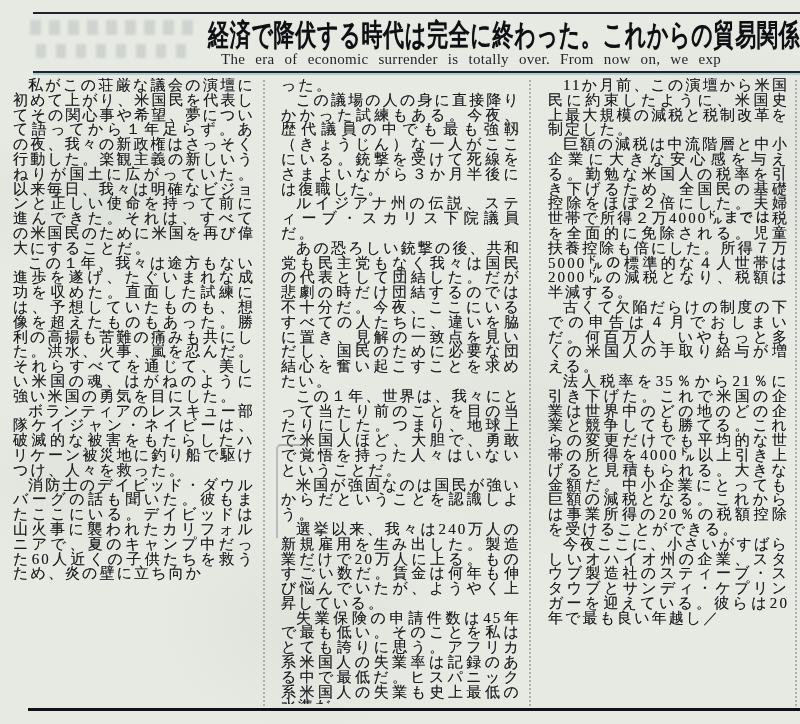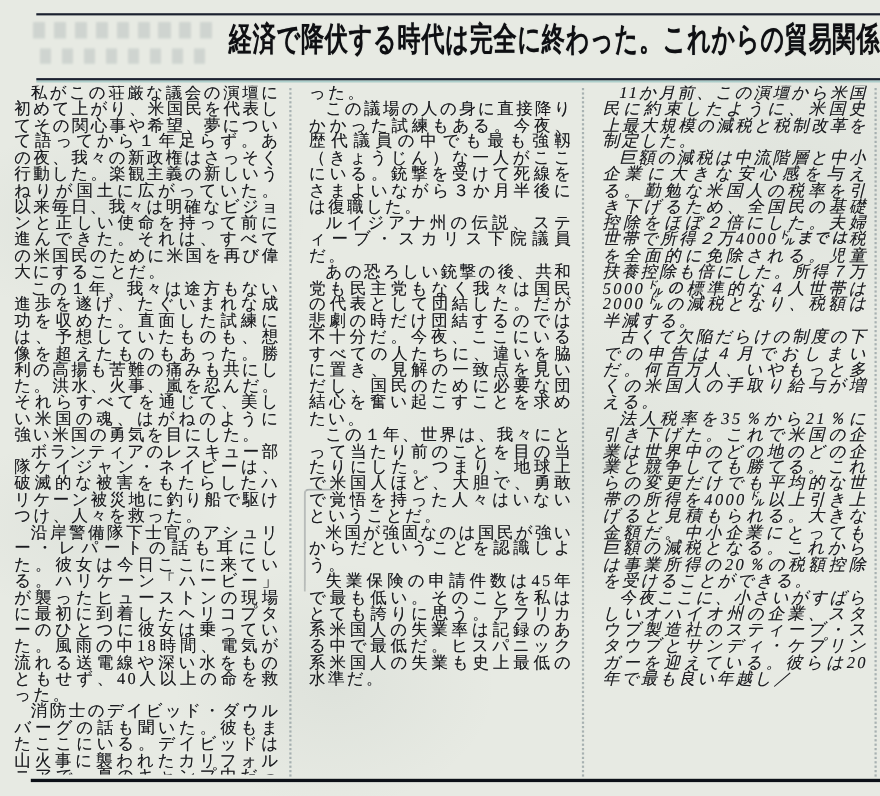--- a/index.html
+++ b/index.html
@@ -47,21 +47,21 @@
   }
   .col {
     position: absolute; top: 78px; height: 626px; overflow: hidden;
     font-size: 15px; line-height: 14.8px; letter-spacing: 2.1px;
     color: #1a1b1f;
     text-align: justify;
     text-shadow: 0 0 0.6px rgba(25,28,38,0.5);
   }
   .col-1 { left: 13px;  width: 242px; }
   .col-2 { left: 281px; width: 240px; }
-  .col-3 { left: 548px; width: 241px; font-style: italic; }
+  .col-3 { left: 548px; width: 241px; }
   .col p { margin: 0; padding: 0; text-indent: 1em; }
   .col p.cont { text-indent: 0; }
   .divider {
     position: absolute; top: 80px; bottom: 18px; width: 0;
     border-left: 2px dotted rgba(104,120,128,0.5);
   }
   .divider-1 { left: 263px; }
   .divider-2 { left: 529px; }
   .divider-3 { left: 795px; }
   
@@ -85,40 +85,41 @@
 <body>
 
 <div class="page">
 
   <div class="ghost-masthead"></div>
 
   <div class="rule-top"></div>
 
   <h1 class="headline">経済で降伏する時代は完全に終わった。これからの貿易関係は、公正で</h1>
 
+  <p class="subheadline">The era of economic surrender is totally over. From now on, we exp</p>
 
   <div class="rule-mid"></div>
 
   <div class="col col-1">
     <p>私がこの荘厳な議会の演壇に初めて上がり、米国民を代表してその関心事や希望、夢について語ってから１年足らず。あの夜、我々の新政権はさっそく行動した。楽観主義の新しいうねりが国土に広がっていた。以来毎日、我々は明確なビジョンと正しい使命を持って前に進んできた。それは、すべての米国民のために米国を再び偉大にすることだ。</p>
     <p>この１年、我々は途方もない進歩を遂げ、たぐいまれな成功を収めた。直面した試練には、予想していたものも、想像を超えたものもあった。勝利の高揚も苦難の痛みも共にした。洪水、火事、嵐を忍んだ。それらすべてを通じて、美しい米国の魂、はがねのように強い米国の勇気を目にした。</p>
     <p>ボランティアのレスキュー部隊ケイジャン・ネイビーは、破滅的な被害をもたらしたハリケーン被災地に釣り船で駆けつけ、人々を救った。</p>
-    <p>沿岸警備隊下士官のアシュリー・レパートの話も耳にした。彼女は今日ここに来ている。ハリケーン「ハービー」が襲ったヒューストンの現場に最初に到着したヘリコプターのひとつに彼女は乗っていた。風雨の中18時間、電気が流れる送電線や深い水をものともせず、40人以上の命を救った。</p>
     <p>消防士のデイビッド・ダウルバーグの話も聞いた。彼もまたここにいる。デイビッドは山火事に襲われたカリフォルニアで、夏のキャンプ中だった60人近くの子供たちを救うため、炎の壁に立ち向か</p>
   </div>
 
   <div class="divider divider-1"></div>
 
   <div class="col col-2">
     <p class="cont">った。</p>
     <p>この議場の人の身に直接降りかかった試練もある。今夜、歴代議員の中でも最も強靱（きょうじん）な一人がここにいる。銃撃を受けて死線をさまよいながら３か月半後には復職した。</p>
     <p>ルイジアナ州の伝説、スティーブ・スカリス下院議員だ。</p>
     <p>あの恐ろしい銃撃の後、共和党も民主党もなく我々は国民の代表として団結した。だが悲劇の時だけ団結するのでは不十分だ。今夜、ここにいるすべての人たちに、違いを脇に置き、見解の一致点を見いだし、国民のために必要な団結心を奮い起こすことを求めたい。</p>
     <p>この１年、世界は、我々にとって当たり前のことを目の当たりにした。つまり、地球上で米国人ほど、大胆で、勇敢で覚悟を持った人々はいないということだ。</p>
     <p>米国が強固なのは国民が強いからだということを認識しよう。</p>
+    <p>選挙以来、我々は240万人の新規雇用を生み出した。製造業だけで20万人に上る。ものすごい数だ。賃金は何年も伸び悩んでいたが、ようやく上昇している。</p>
     <p>失業保険の申請件数は45年で最も低い。そのことを私はとても誇りに思う。アフリカ系米国人の失業率は記録のある中で最低だ。ヒスパニック系米国人の失業も史上最低の水準だ。</p>
 
   </div>
 
   <div class="divider divider-2"></div>
 
   <div class="col col-3">
     <p>11か月前、この演壇から米国民に約束したように、米国史上最大規模の減税と税制改革を制定した。</p>
     <p>巨額の減税は中流階層と中小企業に大きな安心感を与える。勤勉な米国人の税率を引き下げるため、全国民の基礎控除をほぼ２倍にした。夫婦世帯で所得２万4000㌦までは税を全面的に免除される。児童扶養控除も倍にした。所得７万5000㌦の標準的な４人世帯は2000㌦の減税となり、税額は半減する。</p>
     <p>古くて欠陥だらけの制度の下での申告は４月でおしまいだ。何百万人、いやもっと多くの米国人の手取り給与が増える。</p>

